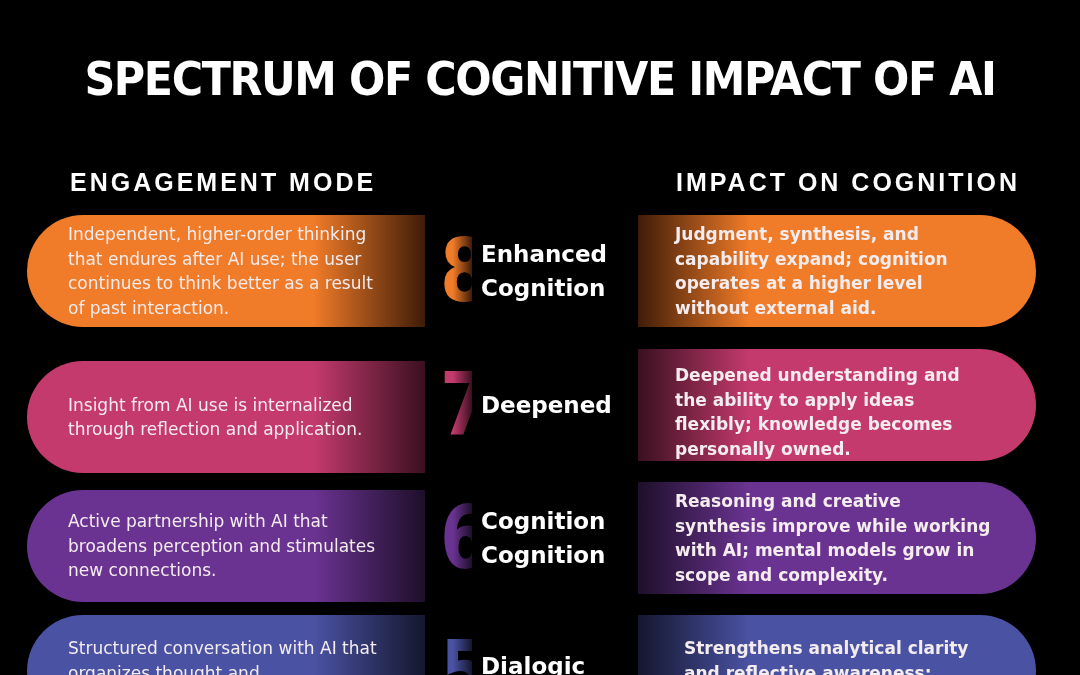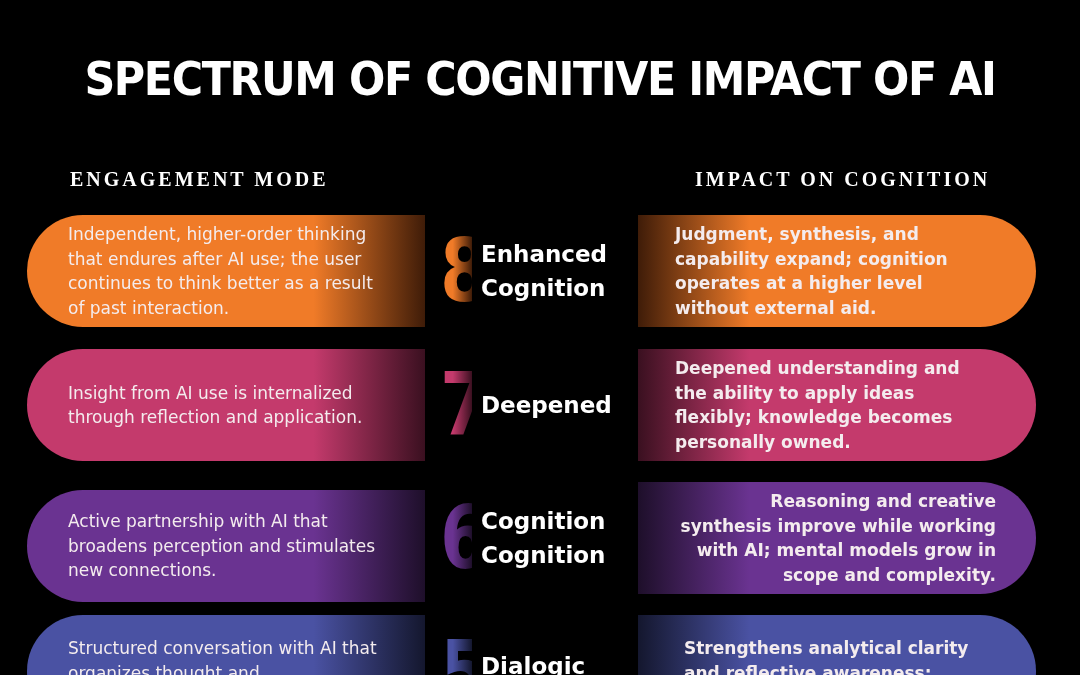--- a/index.html
+++ b/index.html
@@ -13,25 +13,25 @@
     .title {
       position: absolute; left: 0; top: 52px; width: 1080px;
       text-align: center; color: #ffffff;
       font-family: "DejaVu Sans", sans-serif; font-weight: bold;
       font-size: 46px; letter-spacing: -1.5px;
       transform: scaleX(0.93); transform-origin: center;
       white-space: nowrap;
     }
     .col-header {
       position: absolute; top: 168px; color: #ffffff;
-      font-family: Liberation Serif, serif; font-weight: bold;
-      font-size: 20px; letter-spacing: 3px; white-space: nowrap; text-align: center;
+      font-family: Liberation Sans, sans-serif; font-weight: bold;
+      font-size: 25px; letter-spacing: 3px; white-space: nowrap; text-align: center;
     }
     .col-header.left { left: 70px; }
-    .col-header.right { left: 695px; }
+    .col-header.right { left: 676px; }
 
     .row { position: absolute; left: 0; width: 1080px; height: 112px; }
     .card {
       position: absolute; top: 0; height: 112px; width: 398px;
       box-sizing: border-box; color: #f4ecee;
       font-family: "DejaVu Sans", sans-serif; font-size: 17px; line-height: 24.5px;
       display: flex; align-items: center;
     }
     .card.left {
       left: 27px; border-radius: 56px 0 0 56px;
@@ -79,46 +79,46 @@
         <span>Enhanced</span>
         <span>Cognition</span>
       </div>
     </div>
     <div class="card right lvl" style="background: linear-gradient(to left, rgb(240, 123, 40) 0%, rgb(240, 123, 40) 72%, rgb(63, 28, 8) 100%);">
       <span class="txt">Judgment, synthesis, and capability expand; cognition operates at a higher level without external aid.</span>
     </div>
   </div>
 
   <div class="row" style="top:349px;">
-    <div class="card left lvl" style="background: linear-gradient(to right, rgb(196, 58, 108) 0%, rgb(196, 58, 108) 72%, rgb(58, 16, 32) 100%);">
+    <div class="card left lvl" style="background: linear-gradient(to right, rgb(196, 58, 108) 0%, rgb(196, 58, 108) 72%, rgb(58, 16, 32) 100%); margin-top: 12px;">
       <span class="txt">Insight from AI use is internalized through reflection and application.</span>
     </div>
     <div class="center">
       <span class="num" style="background-image: linear-gradient(to right, rgb(196, 58, 108) 40%, rgb(58, 16, 32) 100%);">7</span>
       <div class="label">
         <span>Deepened</span>
       </div>
     </div>
-    <div class="card right lvl" style="background: linear-gradient(to left, rgb(196, 58, 108) 0%, rgb(196, 58, 108) 72%, rgb(58, 16, 32) 100%);">
+    <div class="card right lvl" style="background: linear-gradient(to left, rgb(196, 58, 108) 0%, rgb(196, 58, 108) 72%, rgb(58, 16, 32) 100%); align-items: flex-end;">
       <span class="txt">Deepened understanding and the ability to apply ideas flexibly; knowledge becomes personally owned.</span>
     </div>
   </div>
 
   <div class="row" style="top:482px;">
     <div class="card left lvl" style="background: linear-gradient(to right, rgb(106, 51, 145) 0%, rgb(106, 51, 145) 72%, rgb(30, 15, 42) 100%); margin-top: 8px;">
       <span class="txt">Active partnership with AI that broadens perception and stimulates new connections.</span>
     </div>
     <div class="center">
       <span class="num" style="background-image: linear-gradient(to right, rgb(106, 51, 145) 40%, rgb(30, 15, 42) 100%);">6</span>
       <div class="label">
         <span>Cognition</span>
         <span>Cognition</span>
       </div>
     </div>
-    <div class="card right lvl" style="background: linear-gradient(to left, rgb(106, 51, 145) 0%, rgb(106, 51, 145) 72%, rgb(30, 15, 42) 100%); text-align: right;">
+    <div class="card right lvl" style="background: linear-gradient(to left, rgb(106, 51, 145) 0%, rgb(106, 51, 145) 72%, rgb(30, 15, 42) 100%);">
       <span class="txt">Reasoning and creative synthesis improve while working with AI; mental models grow in scope and complexity.</span>
     </div>
   </div>
 
   <div class="row" style="top:615px;">
     <div class="card left lvl" style="align-items: flex-start; padding-top: 21px; background: linear-gradient(to right, rgb(74, 82, 163) 0%, rgb(74, 82, 163) 72%, rgb(20, 23, 46) 100%);">
       <span class="txt">Structured conversation with AI that organizes thought and</span>
     </div>
     <div class="center" style="align-items:flex-start; padding-top:14px;">
       <span class="num" style="background-image: linear-gradient(to right, rgb(74, 82, 163) 40%, rgb(20, 23, 46) 100%);">5</span>

